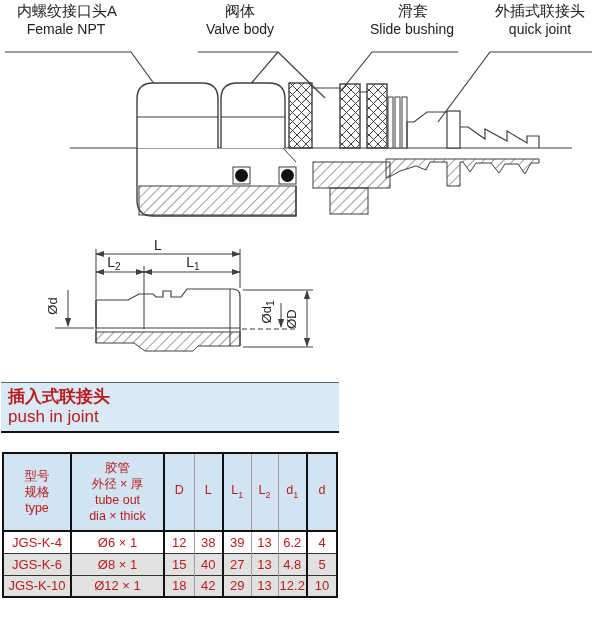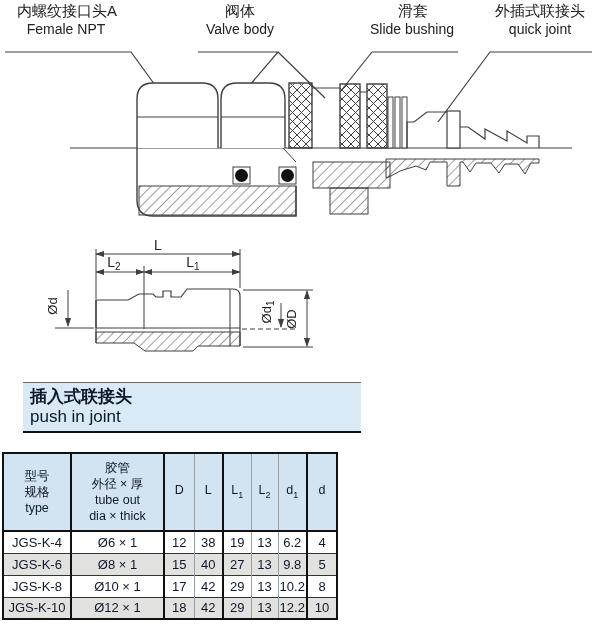--- a/index.html
+++ b/index.html
@@ -1,24 +1,24 @@
 <!DOCTYPE html>
 <html><head>
 <meta charset="utf-8">
 <style>
   html,body{margin:0;padding:0;background:#fff;}
   .page{position:relative;width:600px;height:631px;background:#ffffff;
-        font-family:"Liberation Sans",sans-serif;color:#0f172a;overflow:hidden;}
+        font-family:"Liberation Sans",sans-serif;color:#b91c1c;overflow:hidden;}
   svg text{font-family:"Liberation Sans",sans-serif;fill:#222;}
   .drawing{position:absolute;left:0;top:0;}
 
   
   .banner{position:absolute;left:1px;top:382px;width:338px;
           background:#d9e9f6;border-top:1px solid #666;border-bottom:2px solid #111;
-          padding:3px 0 4px 7px;box-sizing:border-box;margin-left:22px;}
+          padding:3px 0 4px 7px;box-sizing:border-box;}
   .banner-zh{font-size:17px;font-weight:700;line-height:21px;}
   .banner-en{font-size:17px;font-weight:400;line-height:20px;}
 
   
   table.spec{position:absolute;left:2px;top:452px;width:334px;
              table-layout:fixed;border-collapse:collapse;
              border:2px solid #111;font-size:13px;}
   table.spec th,table.spec td{padding:0;text-align:center;vertical-align:middle;
              overflow:hidden;white-space:nowrap;}
   table.spec thead tr{height:78px;background:#d2e4f2;margin-left:40px;}
@@ -174,44 +174,34 @@
         <th class="bthick"><span>d</span><sub>1</sub></th>
         <th><span>d</span><sub></sub></th>
       </tr>
     </thead>
     <tbody>
       <tr>
         <td class="bthick">JGS-K-4</td>
         <td class="bthick">Ø6 × 1</td>
         <td class="bthin">12</td>
         <td class="bthick">38</td>
-        <td class="bthin">19</td>
+        <td class="bthin">39</td>
         <td class="bthin">13</td>
         <td class="bthick">6.2</td>
         <td>4</td>
       </tr>
       <tr class="row-alt">
         <td class="bthick">JGS-K-6</td>
         <td class="bthick">Ø8 × 1</td>
         <td class="bthin">15</td>
         <td class="bthick">40</td>
         <td class="bthin">27</td>
         <td class="bthin">13</td>
-        <td class="bthick">9.8</td>
+        <td class="bthick">4.8</td>
         <td>5</td>
-      </tr>
-      <tr>
-        <td class="bthick">JGS-K-8</td>
-        <td class="bthick">Ø10 × 1</td>
-        <td class="bthin">17</td>
-        <td class="bthick">42</td>
-        <td class="bthin">29</td>
-        <td class="bthin">13</td>
-        <td class="bthick">10.2</td>
-        <td>8</td>
       </tr>
       <tr class="row-alt">
         <td class="bthick">JGS-K-10</td>
         <td class="bthick">Ø12 × 1</td>
         <td class="bthin">18</td>
         <td class="bthick">42</td>
         <td class="bthin">29</td>
         <td class="bthin">13</td>
         <td class="bthick">12.2</td>
         <td>10</td>

